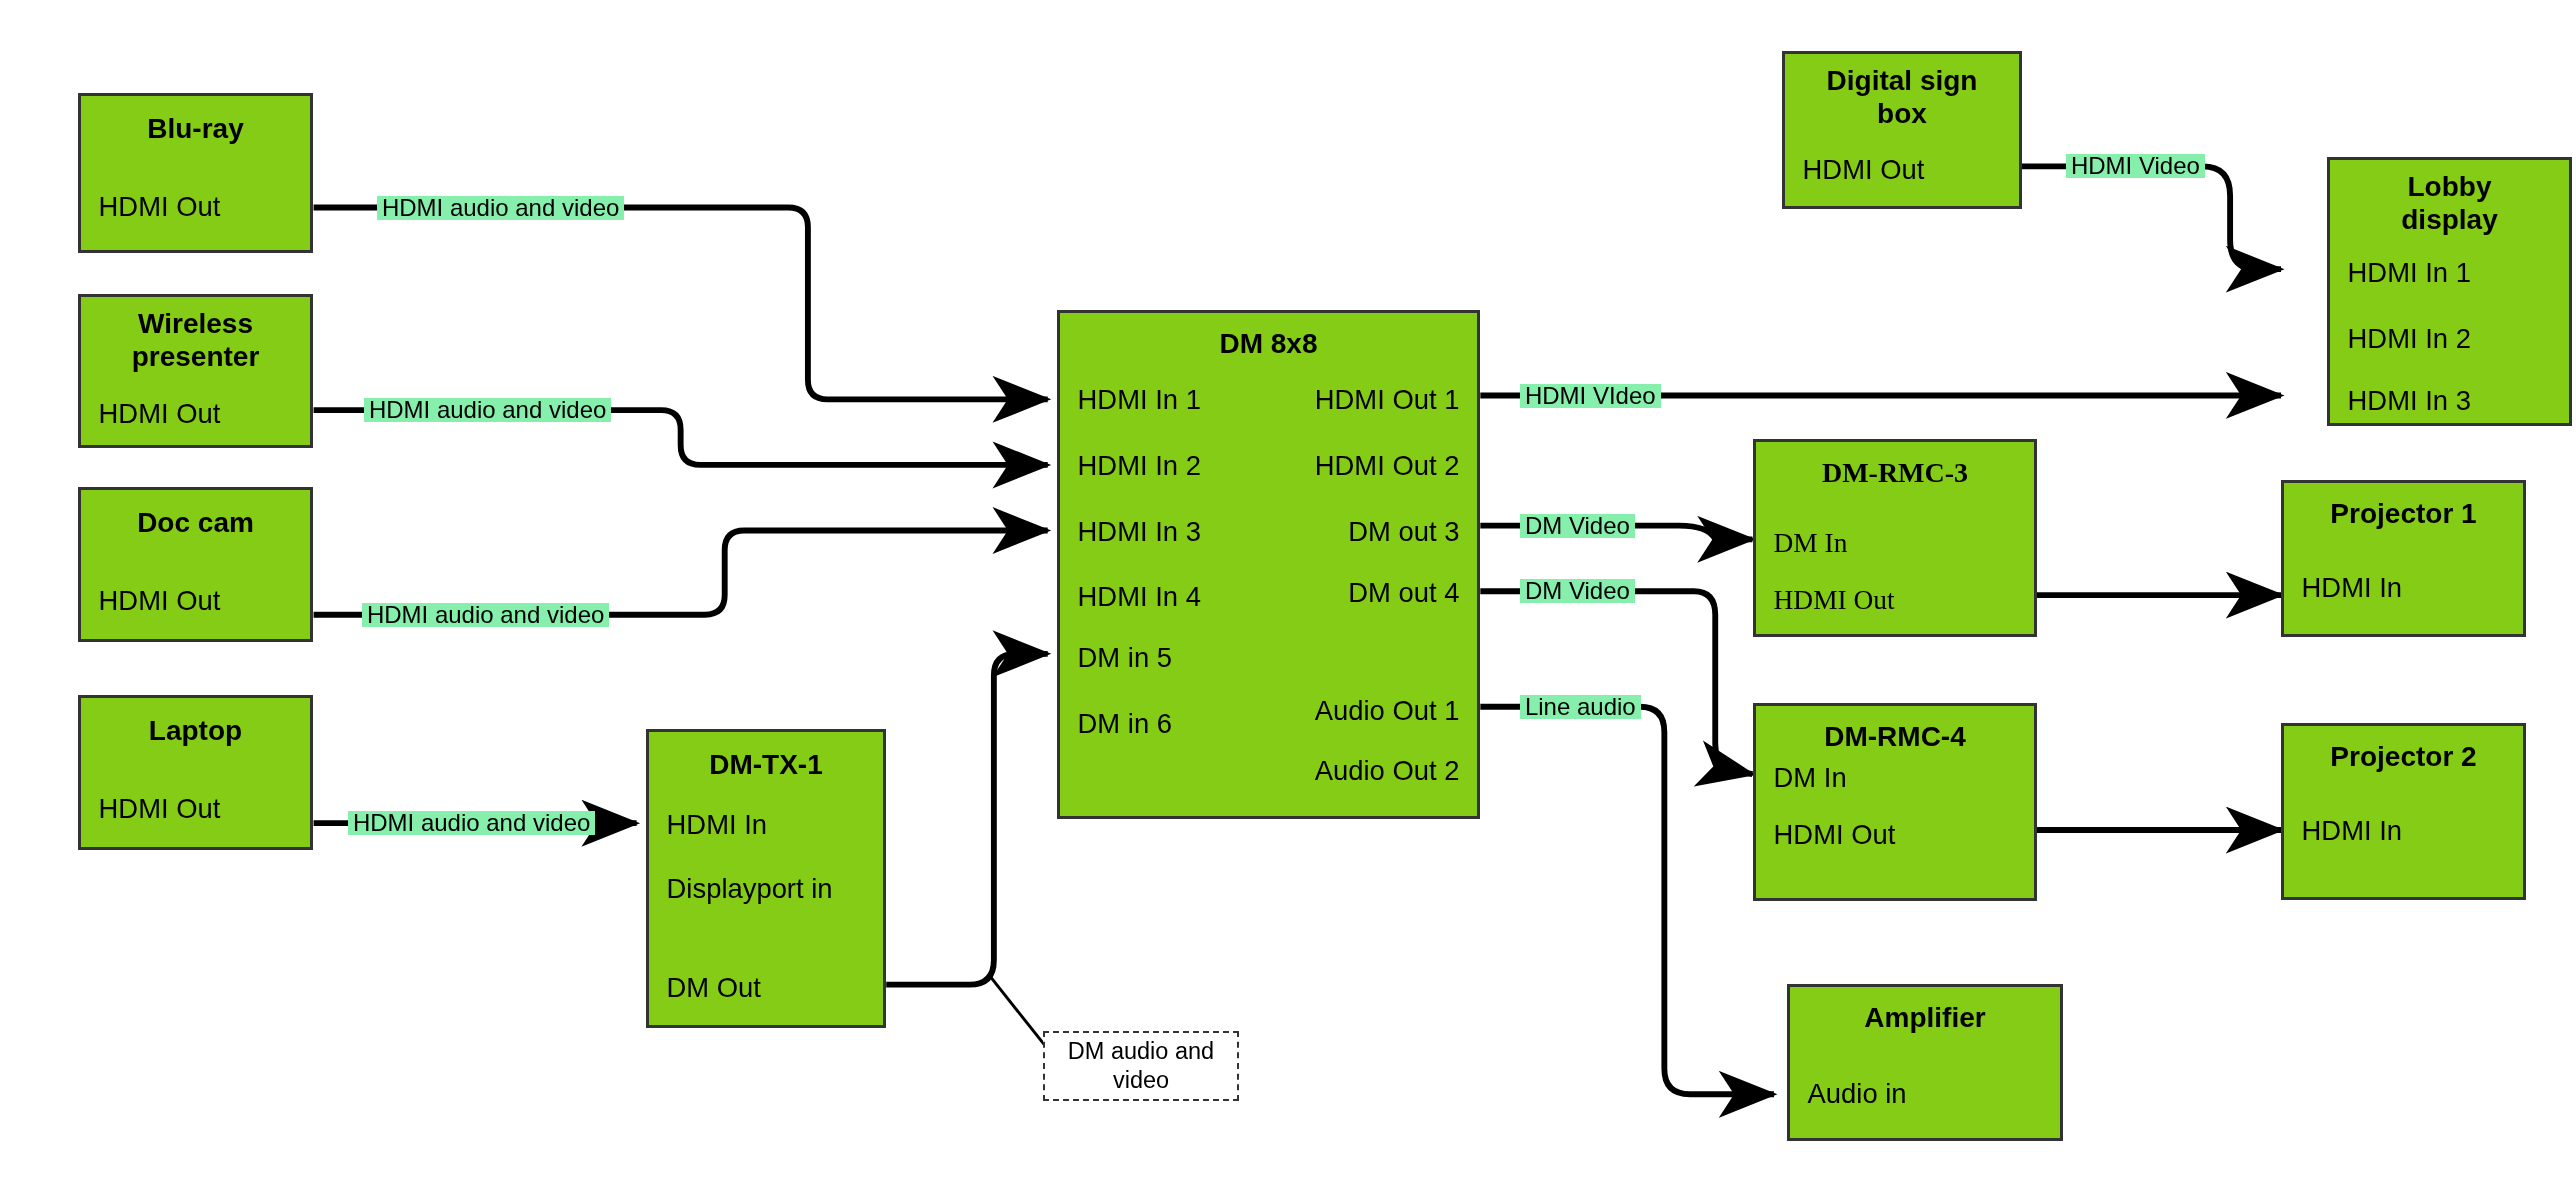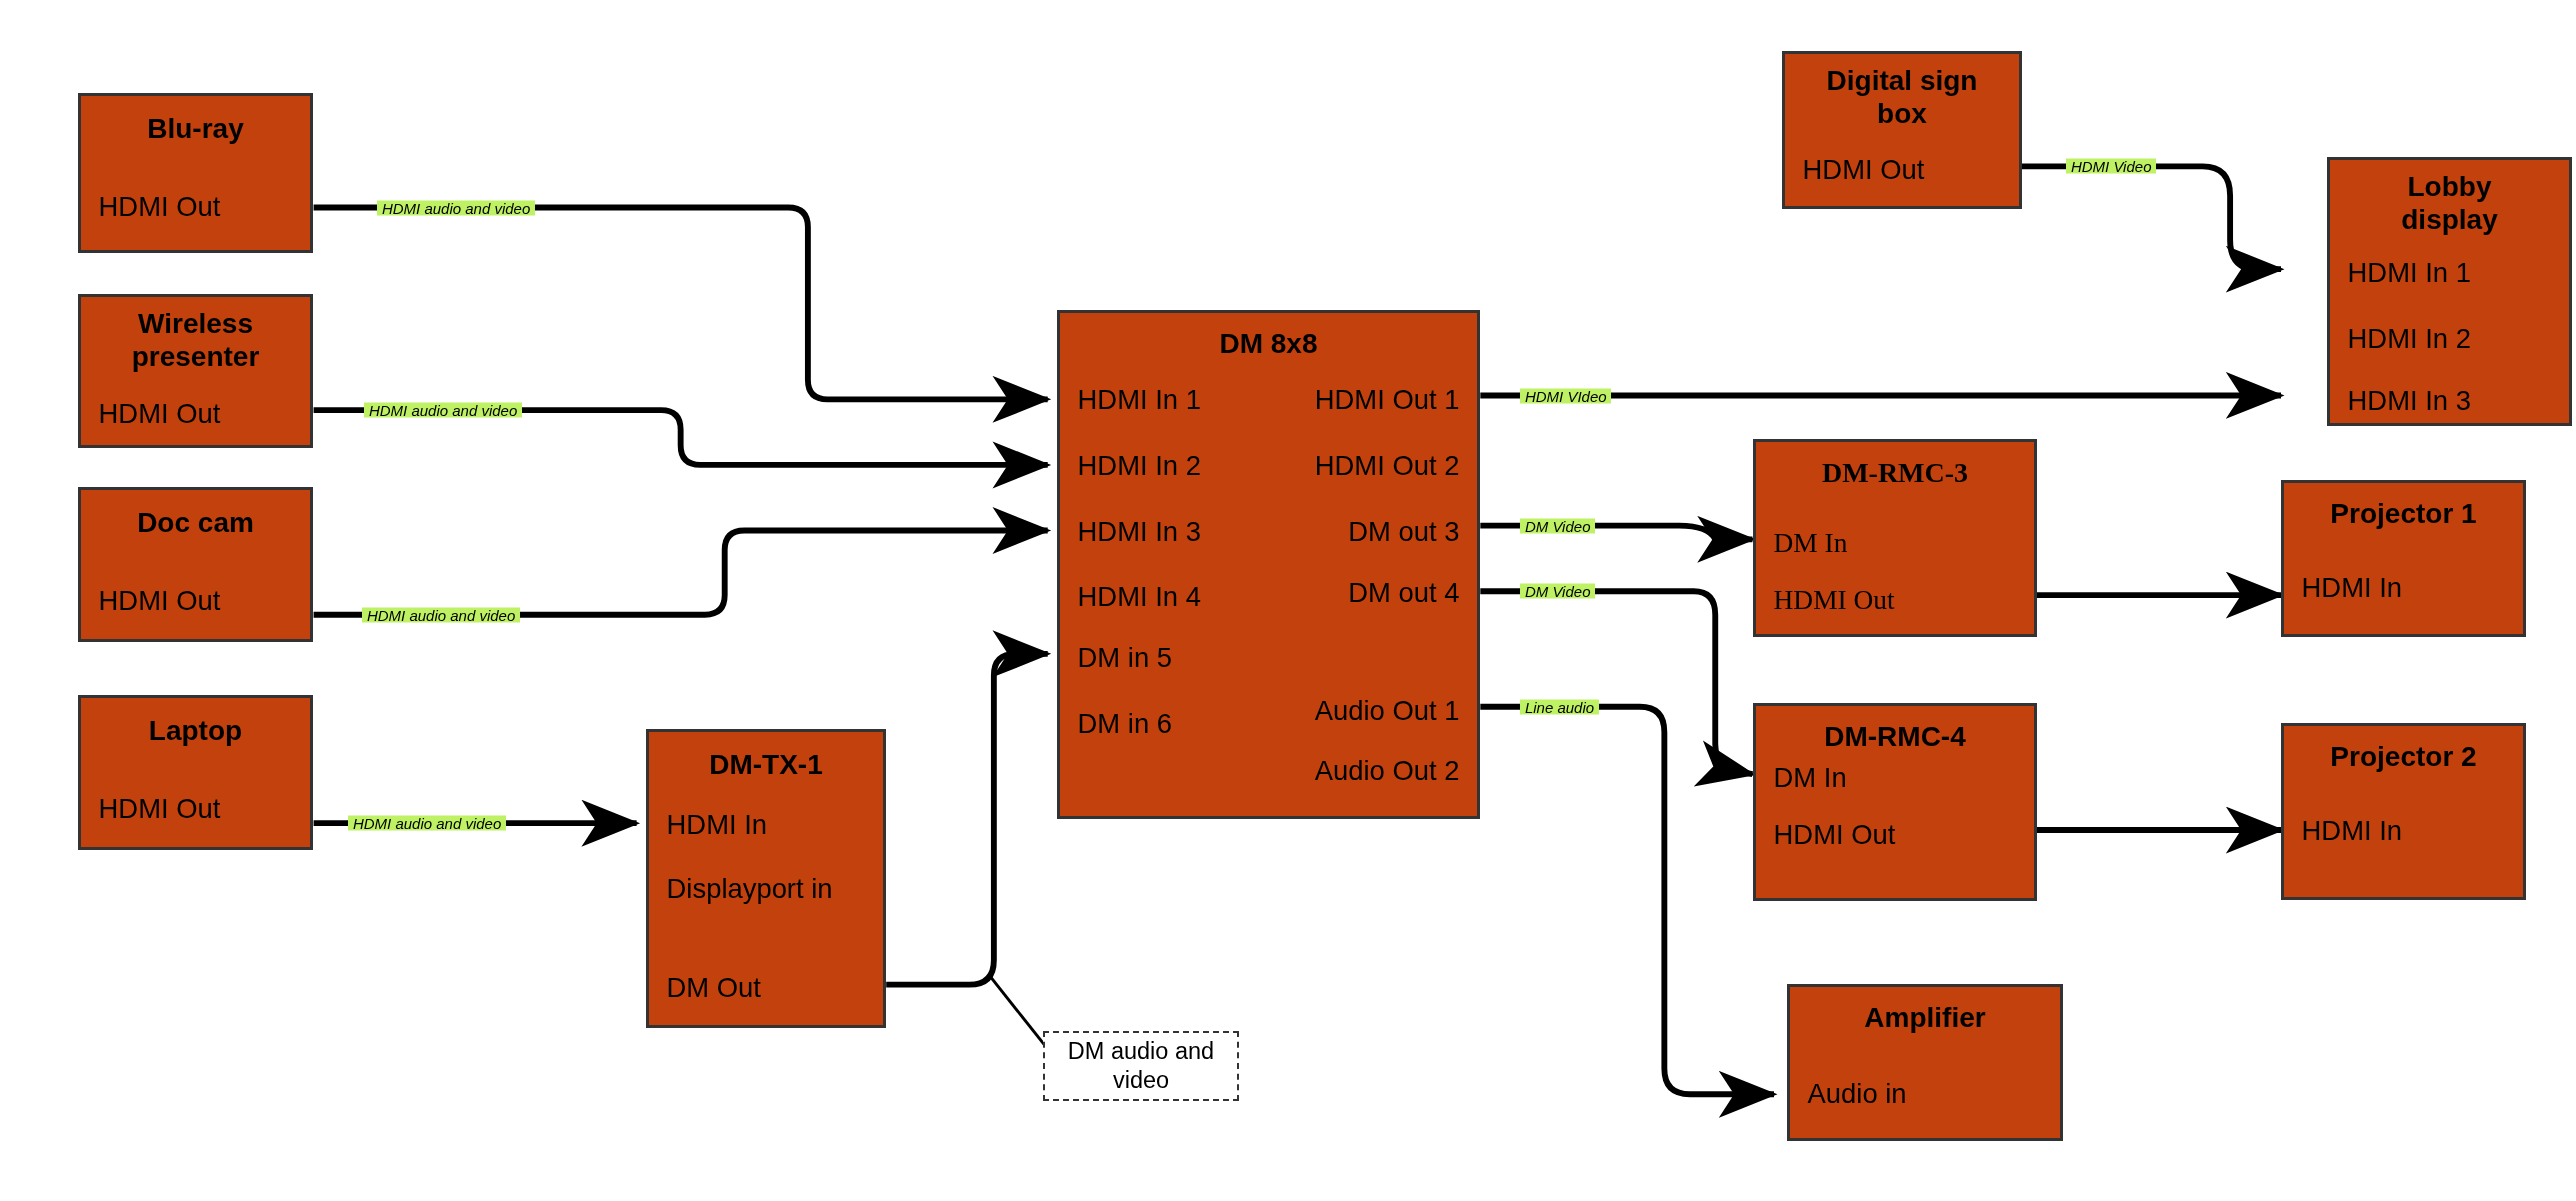--- a/index.html
+++ b/index.html
@@ -1,26 +1,26 @@
 <!DOCTYPE html>
 <html><head>
 <meta charset="utf-8">
 <style>
   html,body{margin:0;padding:0;background:#ffffff;}
   body{width:2576px;height:1201px;position:relative;overflow:hidden;
        font-family:"Liberation Sans", sans-serif;color:#000;}
   #canvas{position:absolute;left:0;top:0;width:2576px;height:1201px;}
   svg.wires{position:absolute;left:0;top:0;width:2576px;height:1201px;pointer-events:none;}
-  .node{position:absolute;border:3.9px solid #333333;background:#c2410c;box-sizing:border-box;}
+  .node{position:absolute;border:3.9px solid #333333;background:#84cc16;box-sizing:border-box;}
   .node .title{font-weight:bold;font-size:28px;text-align:center;line-height:1.18;}
   .port{font-size:27.4px;line-height:1.1;white-space:nowrap;}
   .port.left{text-align:left;}
   .port.right{}
-  .wlabel{position:absolute;font-size:15px;white-space:nowrap;background:#bef264;
-          padding:0 4.9px;line-height:1;transform:translateY(-50%);font-style:italic;}
+  .wlabel{position:absolute;font-size:24px;white-space:nowrap;background:#86efac;
+          padding:0 4.9px;line-height:1;transform:translateY(-50%);}
   .note{position:absolute;border:2px dashed #333;background:#fff;box-sizing:border-box;
         font-size:23.5px;text-align:center;line-height:1.25;display:flex;
         align-items:center;justify-content:center;padding:3.9px 5.9px;}
   .inner{position:absolute;left:0;right:0;padding:0 17.6px;box-sizing:border-box;}
 </style>
 </head>
 <body>
 
 <div id="canvas">
 

